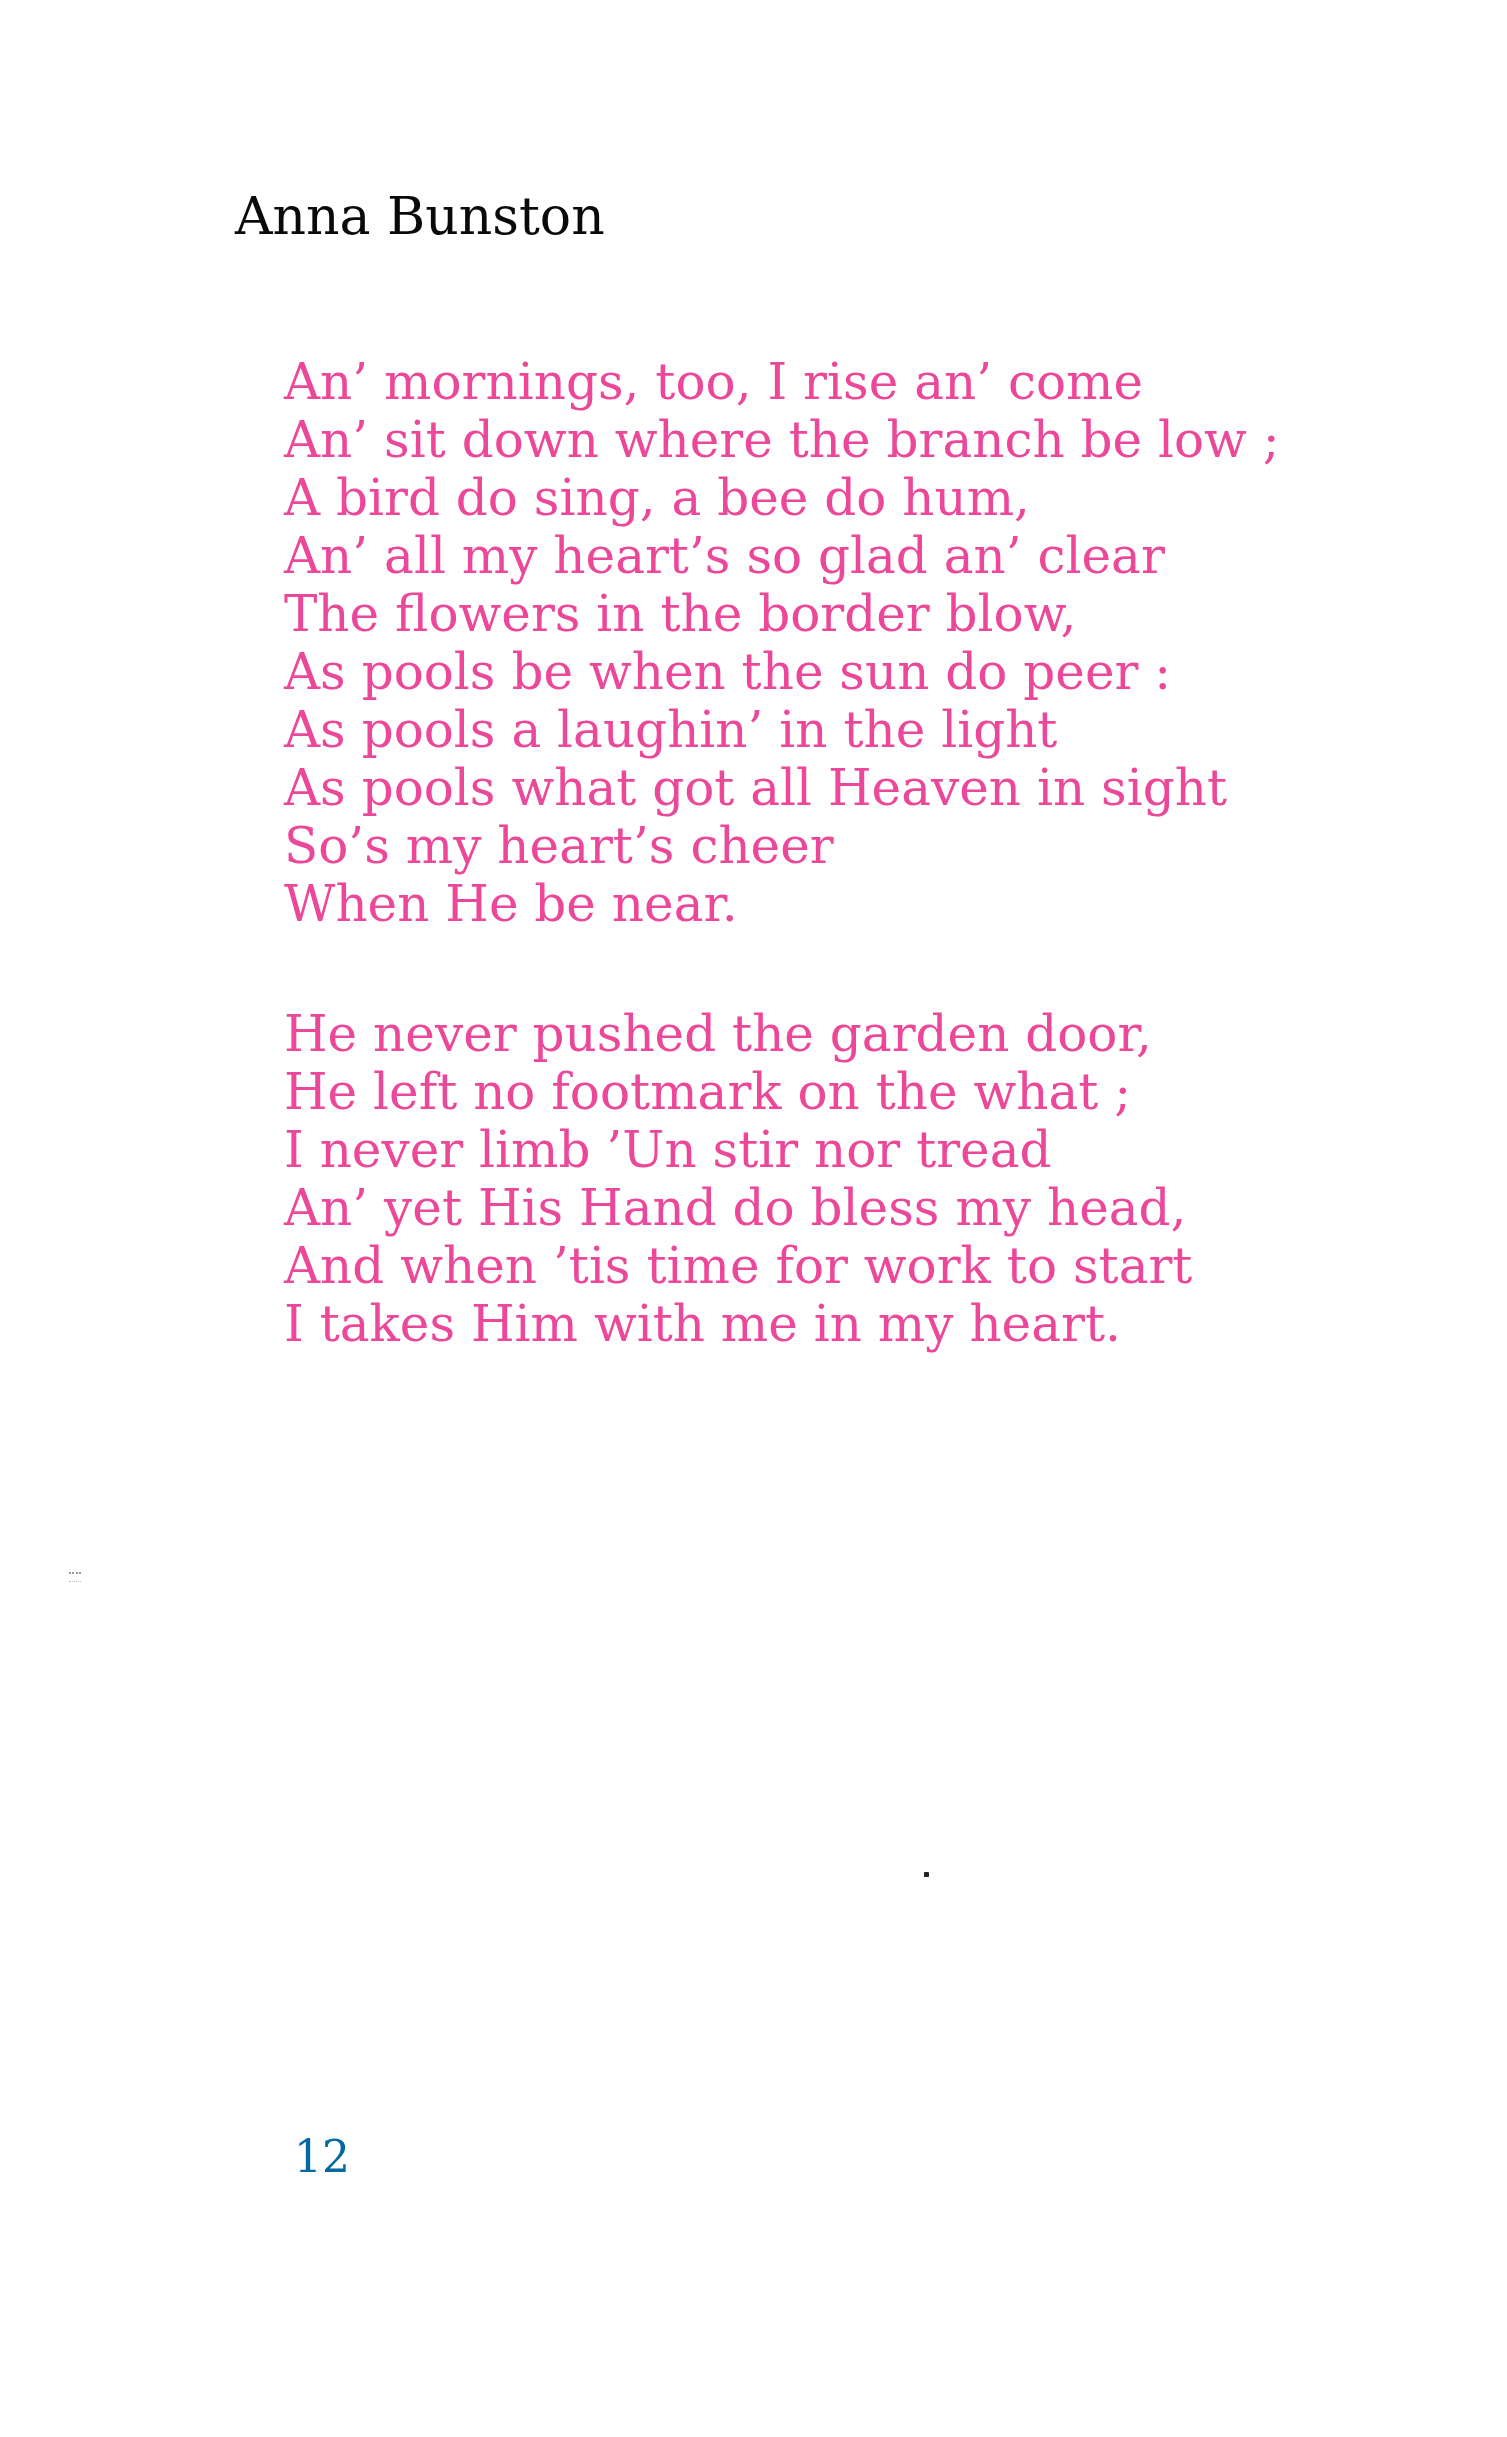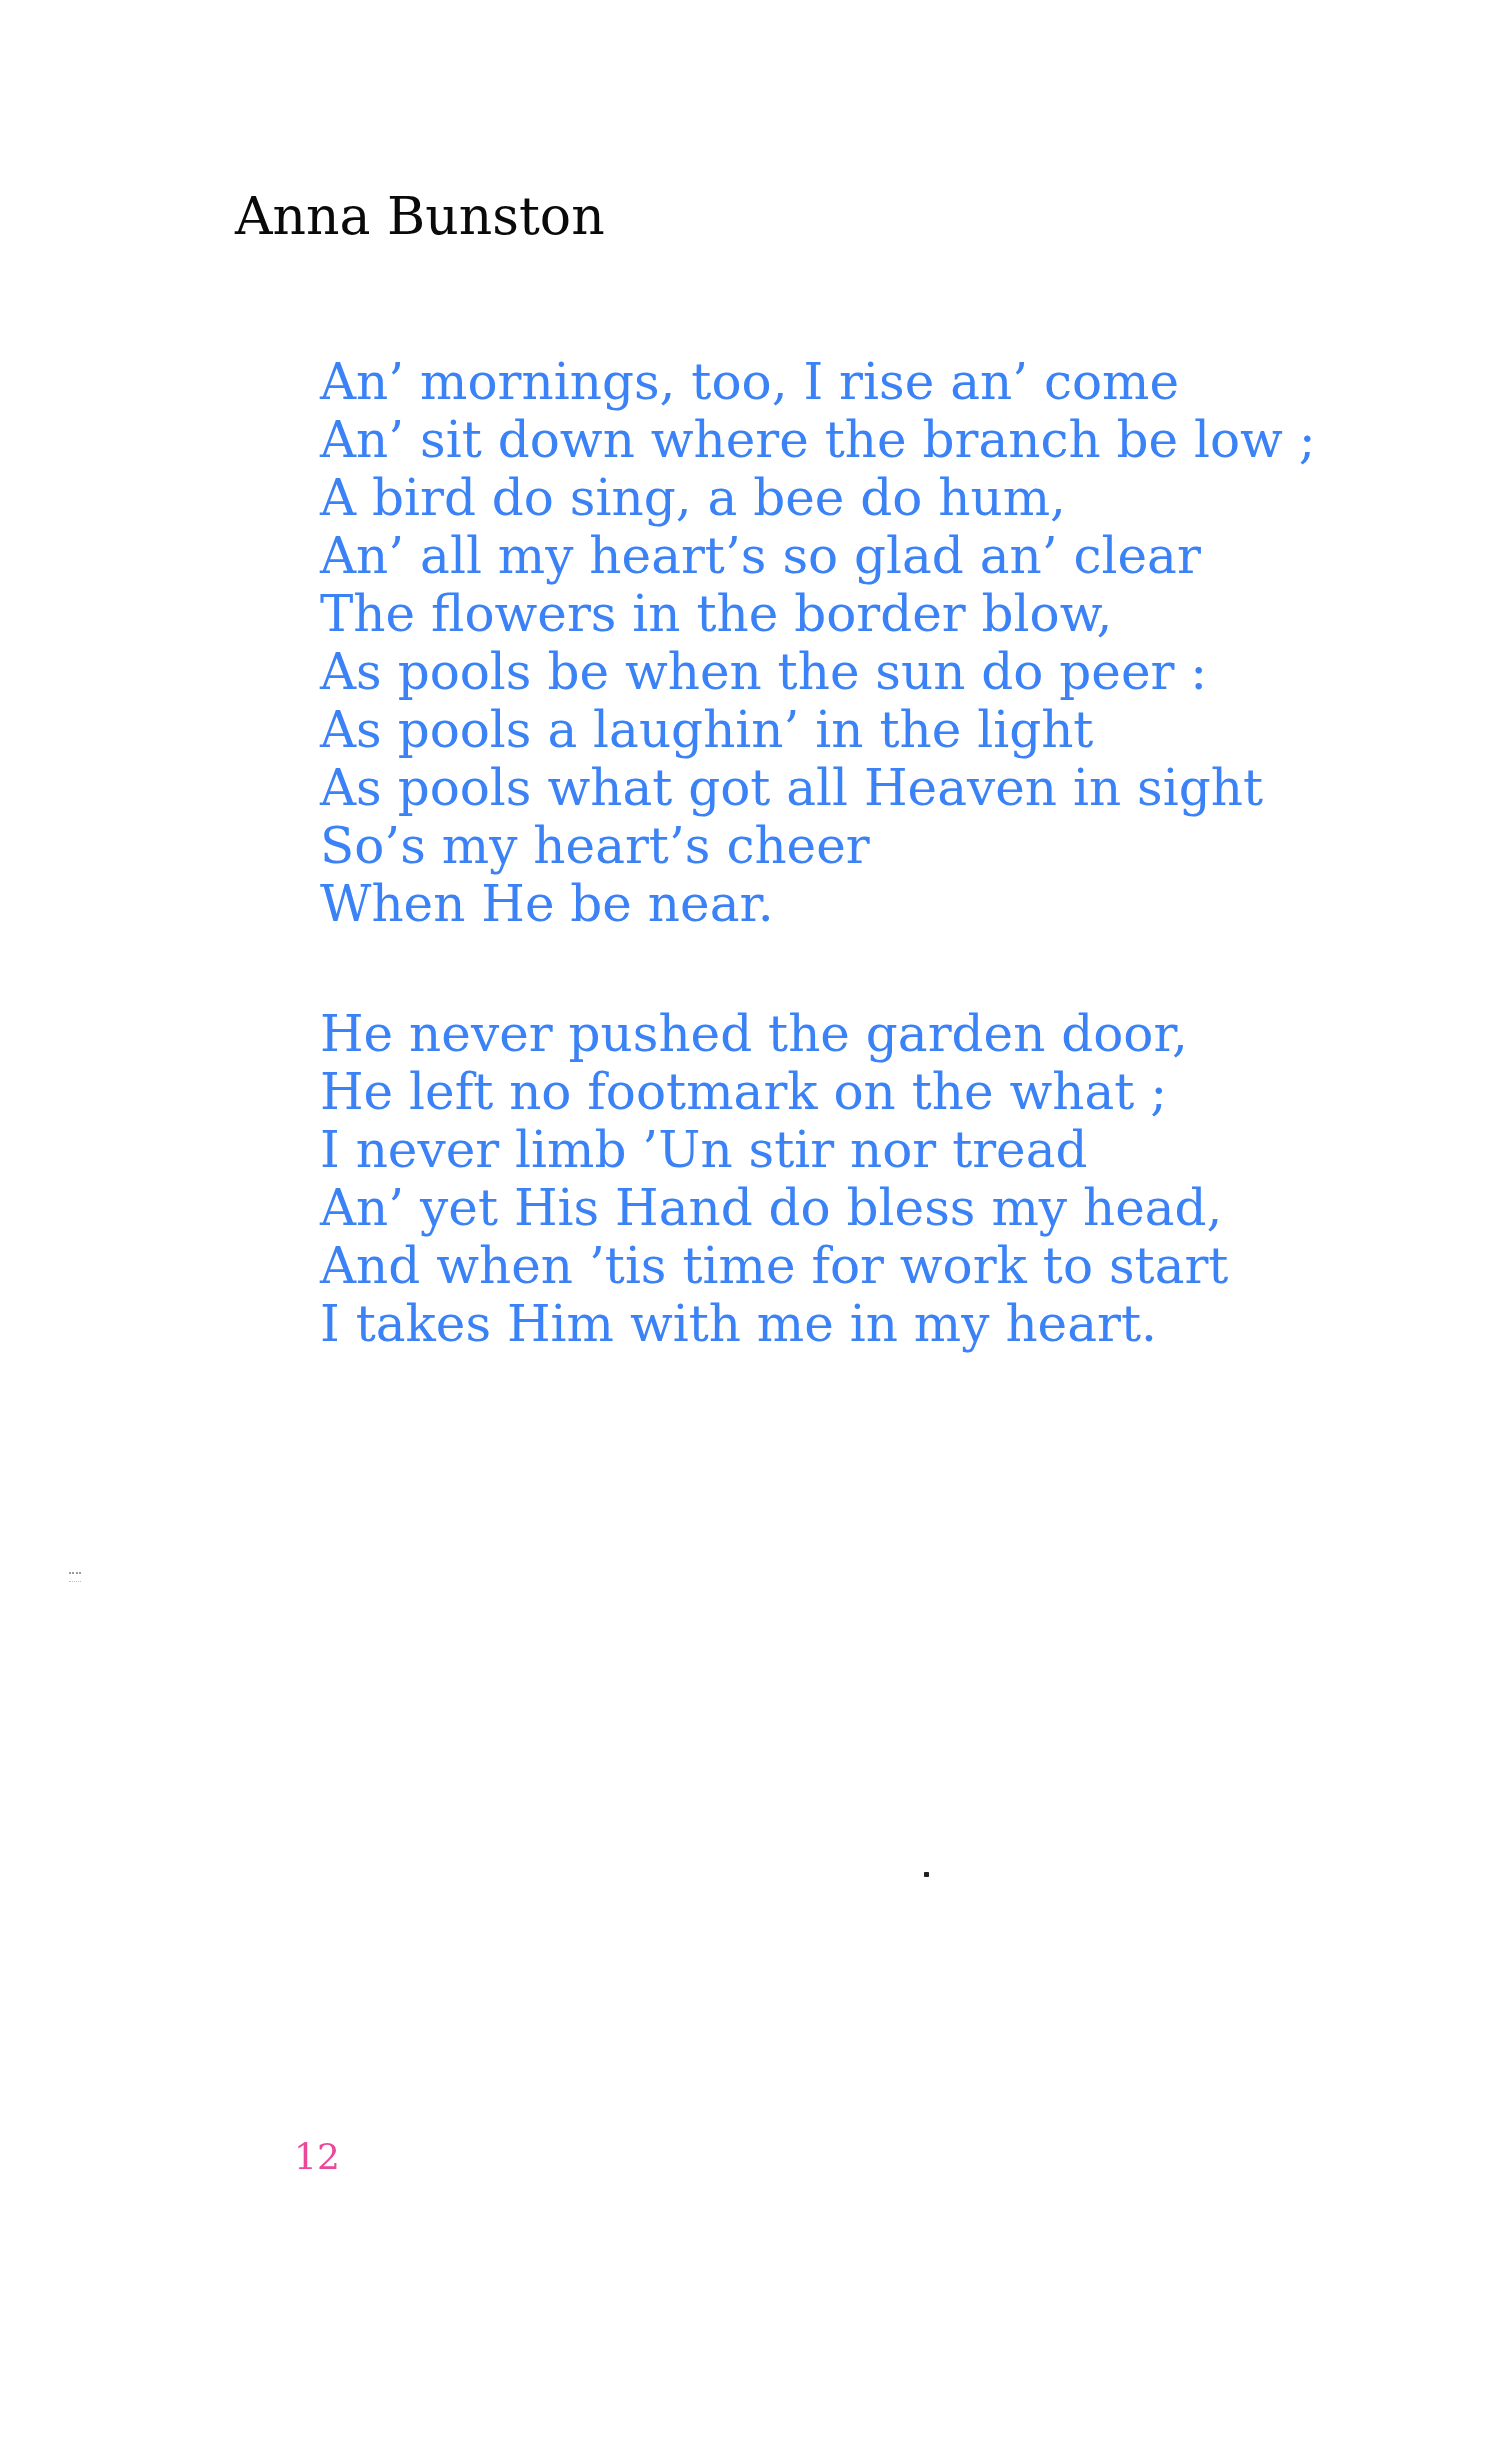--- a/index.html
+++ b/index.html
@@ -30,30 +30,29 @@
     left: 284px;
     top: 353px;
   }
   .stanza {
     margin: 0 0 72px 0;
   }
   .line {
     font-size: 50px;
     line-height: 58px;
     white-space: pre;
-    color: #3b82f6;
-    margin-left: 36px;
+    color: #ec4899;
   }
   .pagenum {
     position: absolute;
     left: 294px;
     top: 2128px;
-    font-size: 36px;
+    font-size: 44px;
     line-height: 58px;
-    color: #ec4899;
+    color: #0369a1;
   }
   .artifact {
     position: absolute;
   }
   .artifact-1 {
     left: 69px;
     top: 1572px;
     width: 11.5px;
     height: 6.5px;
     border-top: 2.2px dotted #9a9a9a;

